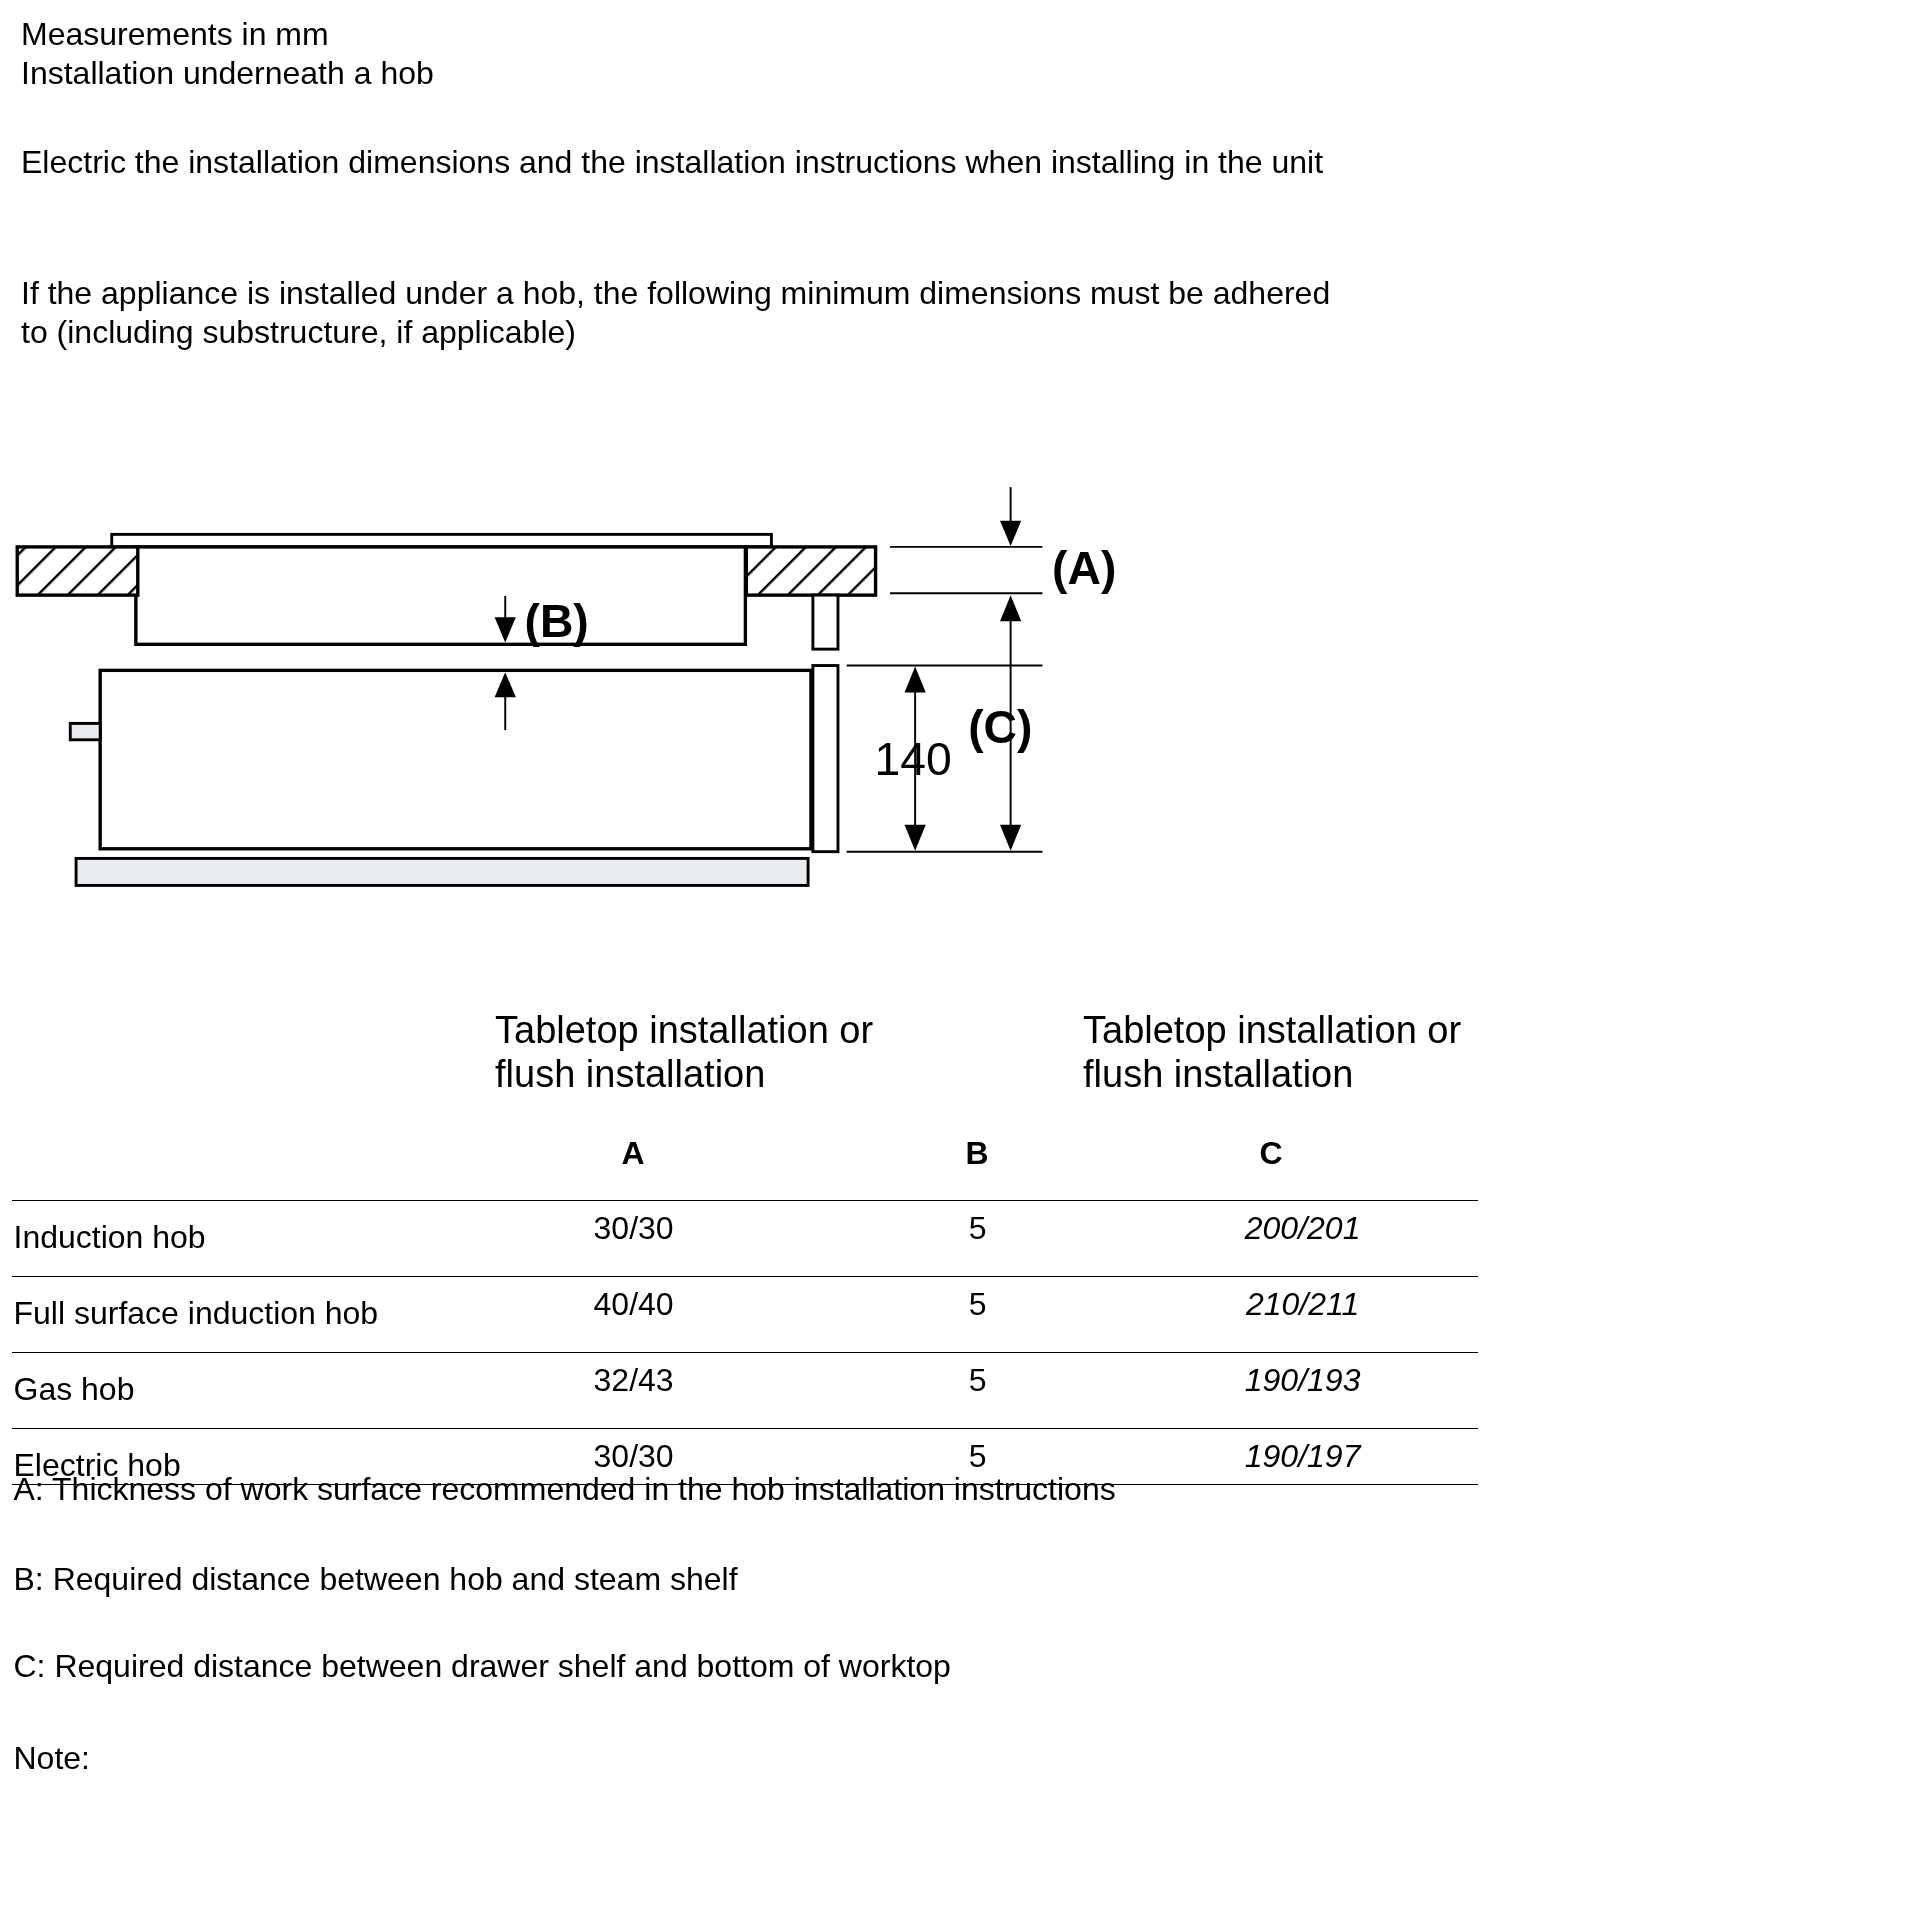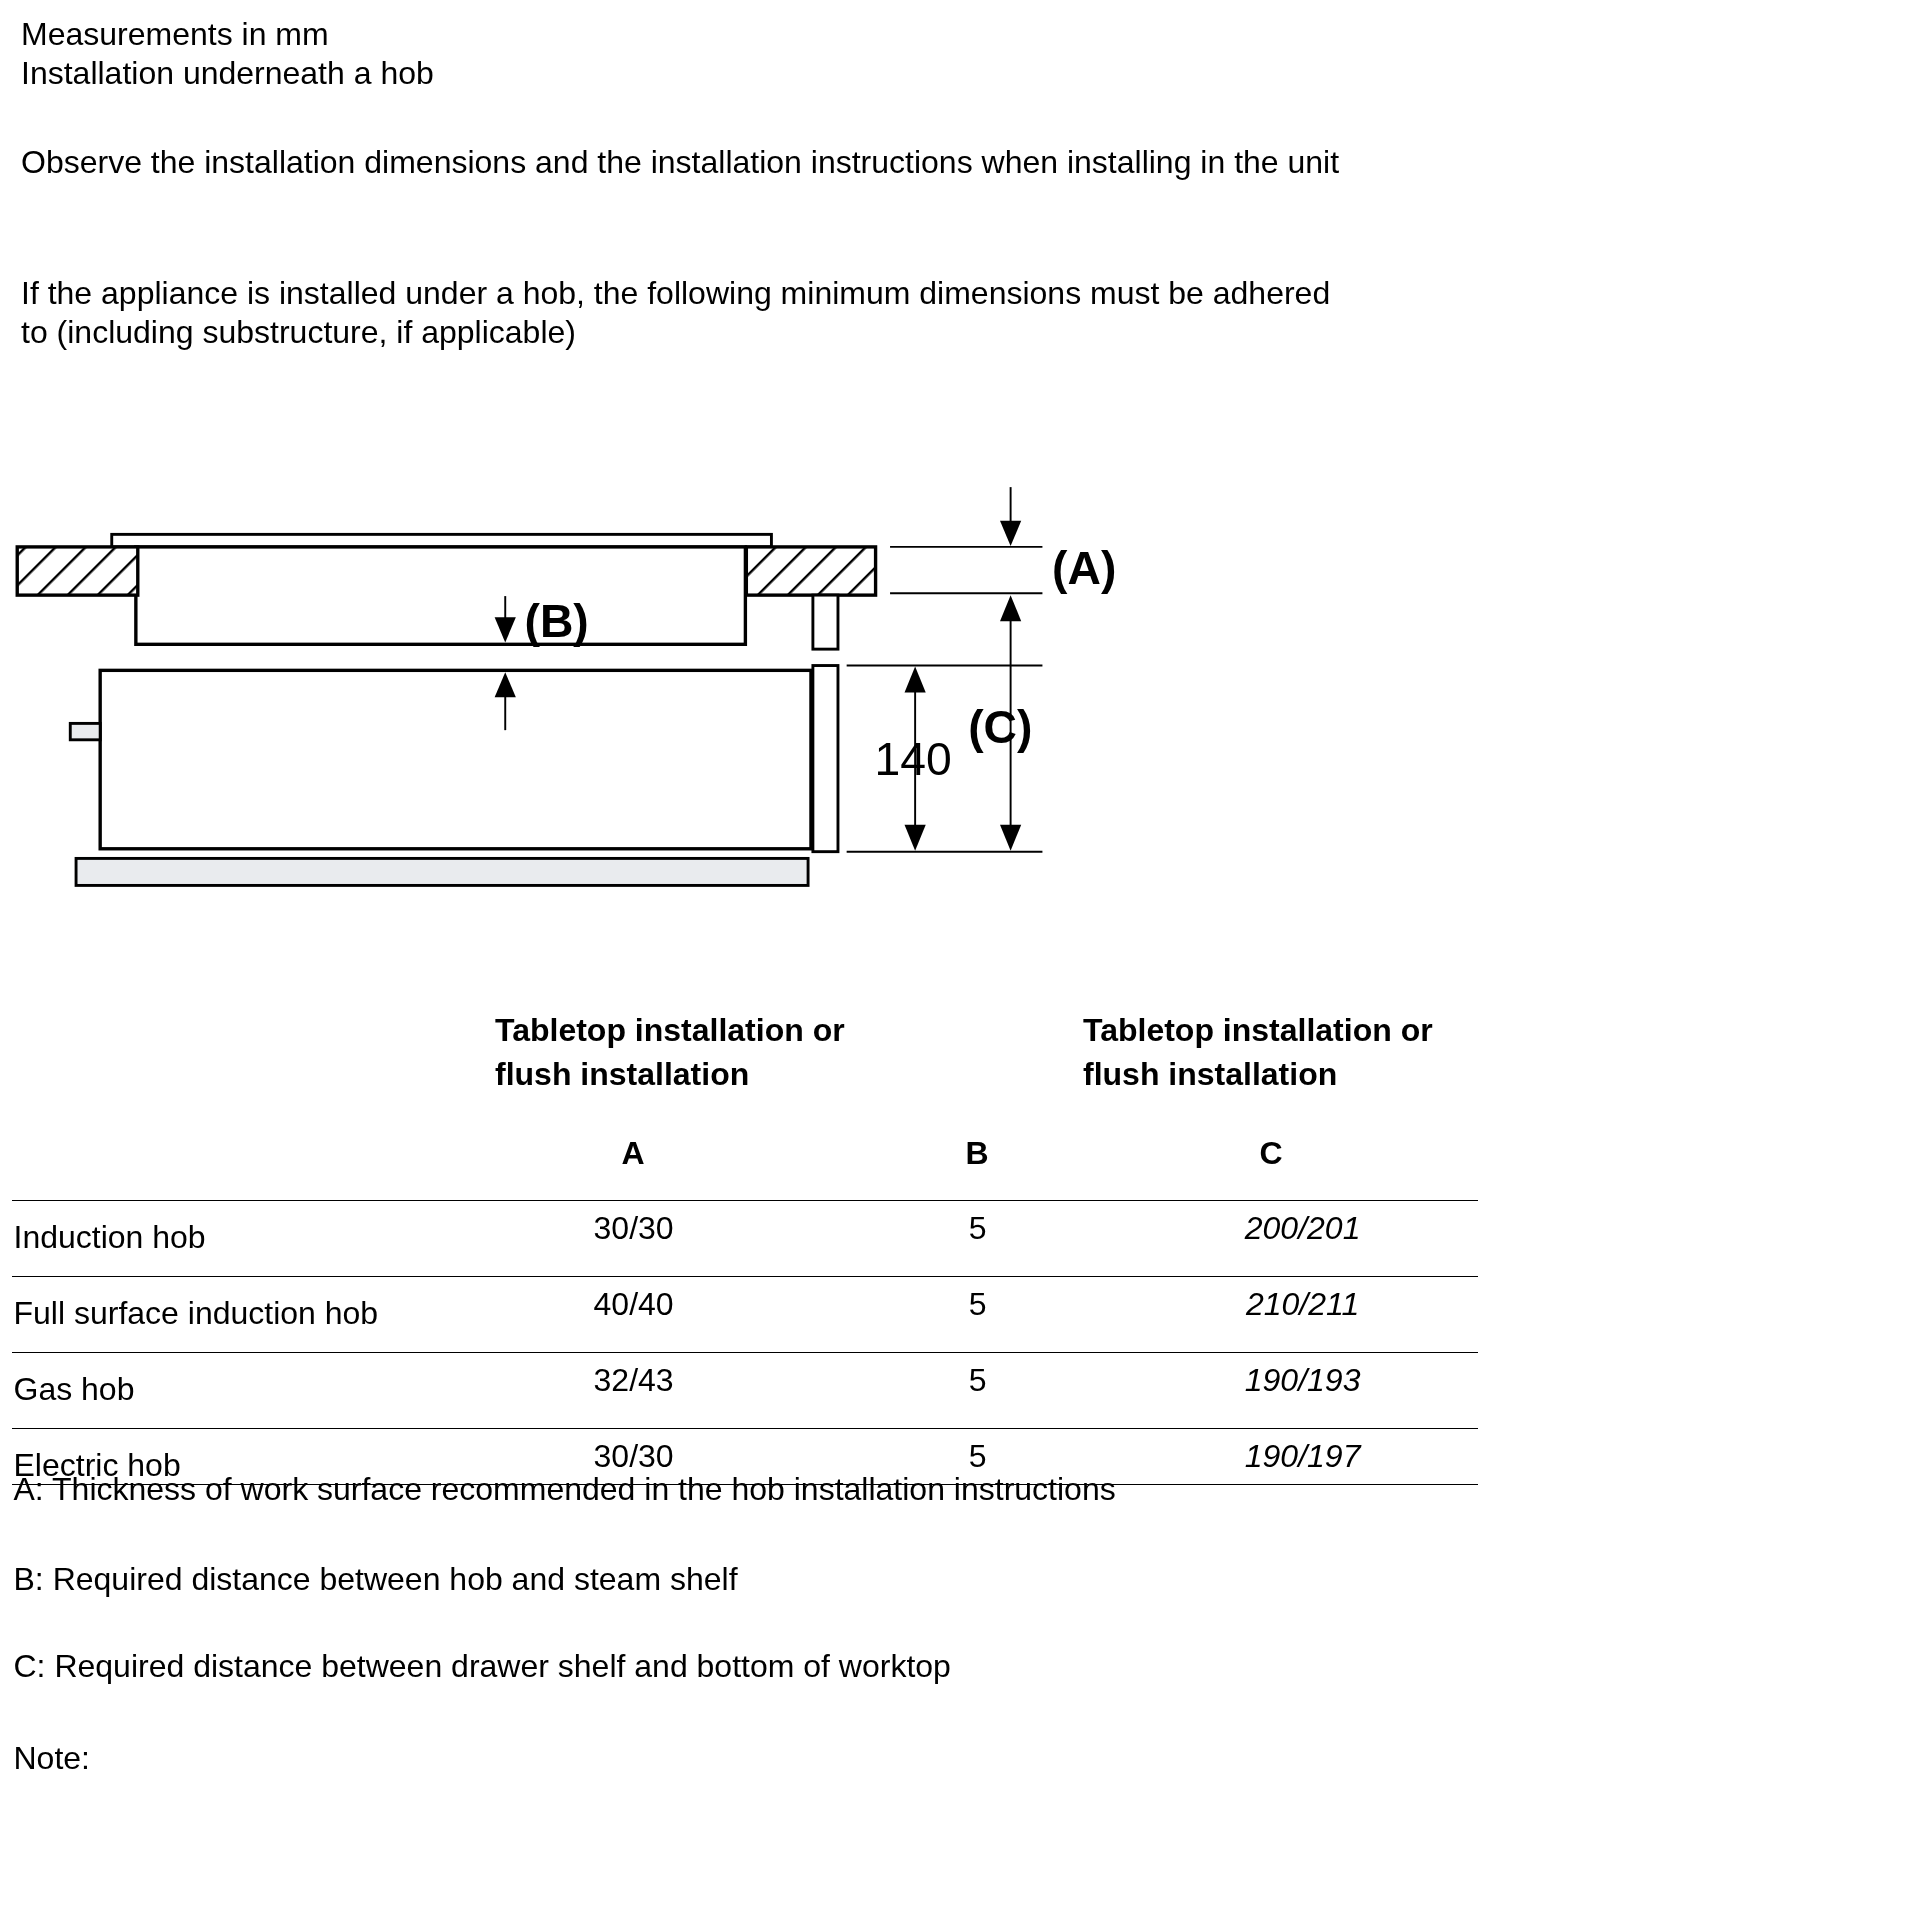--- a/index.html
+++ b/index.html
@@ -1,36 +1,36 @@
 <!DOCTYPE html>
 <html><head>
 <meta charset="utf-8">
 <style>
   html,body{margin:0;padding:0;background:#fff;}
   body{width:1931px;height:1931px;position:relative;font-family:"Liberation Sans",sans-serif;color:#000;}
   .abs{position:absolute;white-space:nowrap;}
   .t{font-size:32px;line-height:39px;}
   .bold{font-weight:normal;}
-  .hdr2{font-size:32px;line-height:44px;font-weight:bold;}
+  .hdr2{font-size:38px;line-height:44px;}
   .colhead{font-size:32px;font-weight:bold;transform:translateX(-50%);}
   #tbl{position:absolute;left:11.6px;top:1180px;width:1466px;border-bottom:1.9px solid #000;}
   .row{position:relative;height:55px;border-top:1.9px solid #000;display:flex;align-items:flex-end;font-size:32px;margin-top:20px;}
   .row .lbl{padding-left:1.9px;}
   .cellv{position:absolute;transform:translateX(-50%);font-size:32px;top:50%;margin-top:-19.3px;line-height:39px;}
   .ca{left:622px;} .cb{left:966px;} .cc{left:1291px;font-style:italic;}
   .legend-line{font-size:32px;line-height:39px;}
   svg text{font-family:"Liberation Sans",sans-serif;}
 </style>
 </head>
 <body>
 
 <div class="abs t" style="left:21px;top:15.4px;">Measurements in mm</div>
 <div class="abs t bold" style="left:21px;top:54px;">Installation underneath a hob</div>
 
-<div class="abs t" style="left:21px;top:143px;">Observe the installation dimensions and the installation instructions when installing in the unit</div>
+<div class="abs t" style="left:21px;top:143px;">Electric the installation dimensions and the installation instructions when installing in the unit</div>
 <div class="abs" style="left:21px;top:274px;">
   <div class="t">If the appliance is installed under a hob, the following minimum dimensions must be adhered</div>
   <div class="t">to (including substructure, if applicable)</div>
 </div>
 
 <svg class="abs" style="left:0;top:463px;" width="1159" height="434" viewBox="0 480 1200 450">
   <defs>
     <pattern id="hatch" width="22" height="22" patternUnits="userSpaceOnUse" patternTransform="rotate(45)">
       <rect width="22" height="22" fill="#ffffff"></rect>
       <line x1="0" y1="0" x2="0" y2="22" stroke="#000" stroke-width="5"></line>

